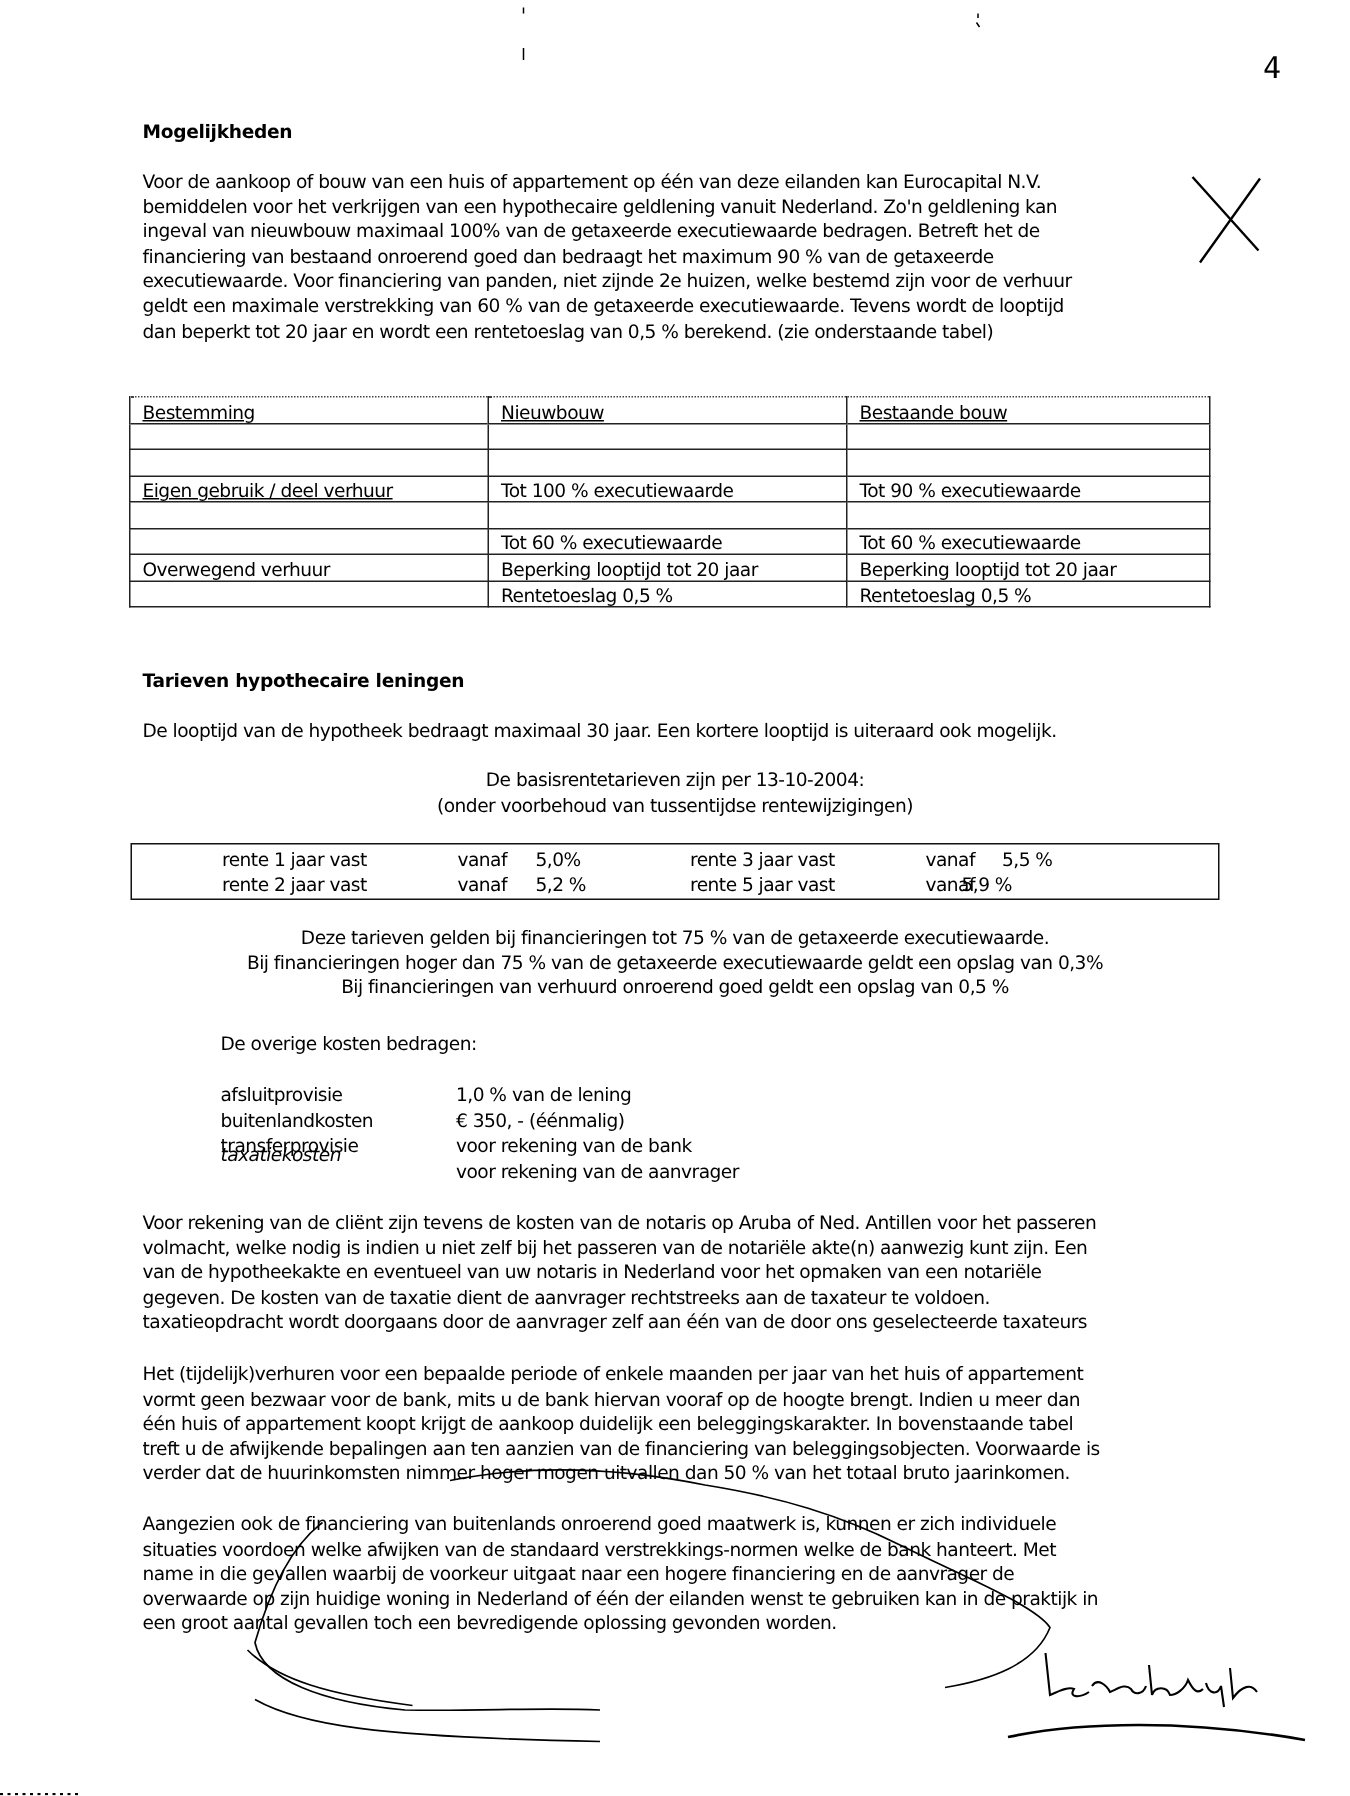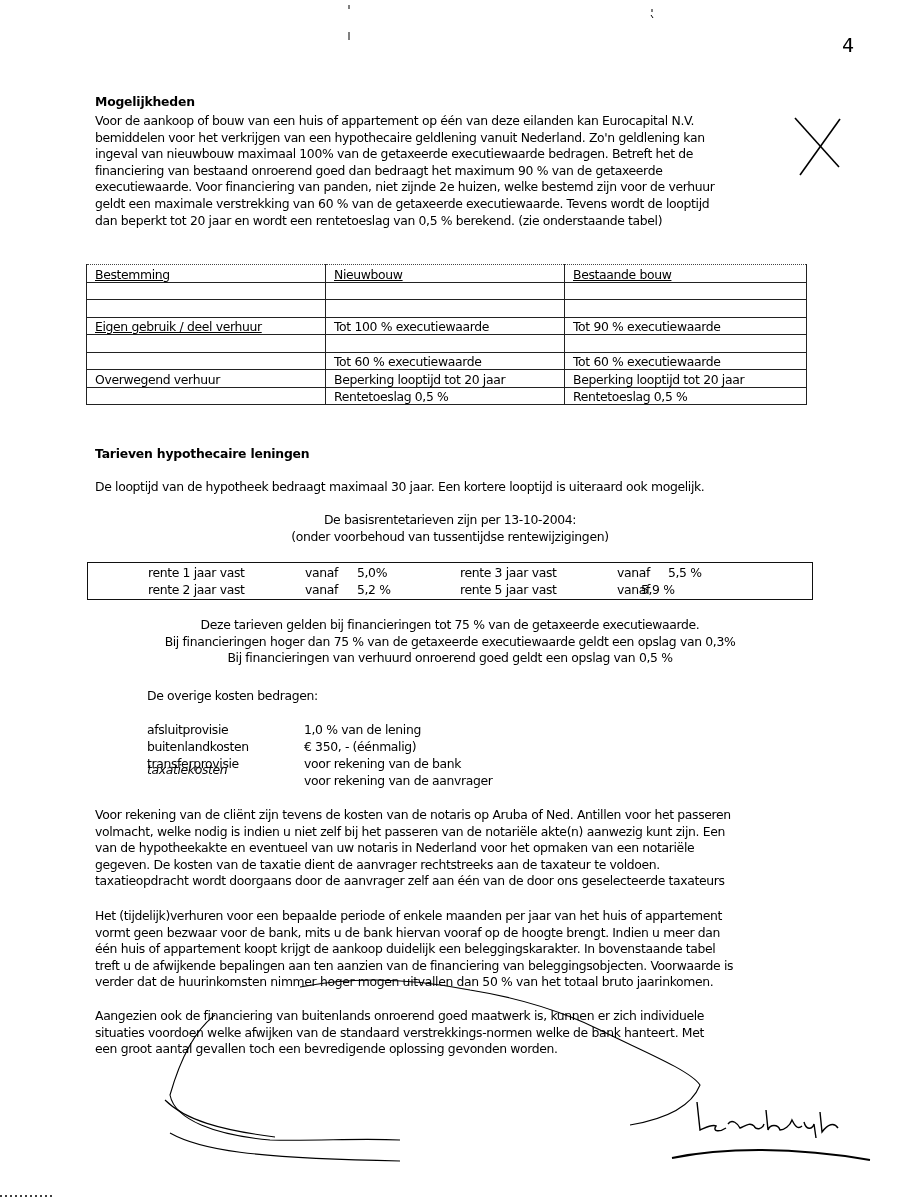--- a/index.html
+++ b/index.html
@@ -34,21 +34,21 @@
     .center-block { position: absolute; left: 0; width: 900px; text-align: center; line-height: 16.6px; }
     .cost-label { position: absolute; left: 147px; white-space: nowrap; }
     .cost-value { position: absolute; left: 304px; white-space: nowrap; }
     svg.ink { position: absolute; left: 0; top: 0; pointer-events: none; }
   </style>
 </head>
 <body>
 
 <div class="abs page-number">4</div>
 
-<h2 class="section" style="left:95px; top:80px;margin-top:14px;">Mogelijkheden</h2>
+<h2 class="section" style="left:95px; top:80px;">Mogelijkheden</h2>
 <p class="para" style="top:113px;">
   <span class="line">Voor de aankoop of bouw van een huis of appartement op één van deze eilanden kan Eurocapital N.V.</span>
   <span class="line">bemiddelen voor het verkrijgen van een hypothecaire geldlening vanuit Nederland. Zo'n geldlening kan</span>
   <span class="line">ingeval van nieuwbouw maximaal 100% van de getaxeerde executiewaarde bedragen. Betreft het de</span>
   <span class="line">financiering van bestaand onroerend goed dan bedraagt het maximum 90 % van de getaxeerde</span>
   <span class="line">executiewaarde. Voor financiering van panden, niet zijnde 2e huizen, welke bestemd zijn voor de verhuur</span>
   <span class="line">geldt een maximale verstrekking van 60 % van de getaxeerde executiewaarde. Tevens wordt de looptijd</span>
   <span class="line">dan beperkt tot 20 jaar en wordt een rentetoeslag van 0,5 % berekend. (zie onderstaande tabel)</span>
 </p>
 
@@ -155,20 +155,22 @@
   <span class="line">Het (tijdelijk)verhuren voor een bepaalde periode of enkele maanden per jaar van het huis of appartement</span>
   <span class="line">vormt geen bezwaar voor de bank, mits u de bank hiervan vooraf op de hoogte brengt. Indien u meer dan</span>
   <span class="line">één huis of appartement koopt krijgt de aankoop duidelijk een beleggingskarakter. In bovenstaande tabel</span>
   <span class="line">treft u de afwijkende bepalingen aan ten aanzien van de financiering van beleggingsobjecten. Voorwaarde is</span>
   <span class="line">verder dat de huurinkomsten nimmer hoger mogen uitvallen dan 50 % van het totaal bruto jaarinkomen.</span>
 </p>
 
 <p class="para" style="top:1008px;">
   <span class="line">Aangezien ook de financiering van buitenlands onroerend goed maatwerk is, kunnen er zich individuele</span>
   <span class="line">situaties voordoen welke afwijken van de standaard verstrekkings-normen welke de bank hanteert. Met</span>
+  <span class="line">name in die gevallen waarbij de voorkeur uitgaat naar een hogere financiering en de aanvrager de</span>
+  <span class="line">overwaarde op zijn huidige woning in Nederland of één der eilanden wenst te gebruiken kan in de praktijk in</span>
   <span class="line">een groot aantal gevallen toch een bevredigende oplossing gevonden worden.</span>
 </p>
 
 <svg class="ink" width="900" height="1197" viewBox="0 0 900 1197">
 
   <g stroke="#000" stroke-width="1.6" fill="none">
     <path d="M795 118 L839 167"></path>
     <path d="M840 119 L800 175"></path>
   </g>
 

